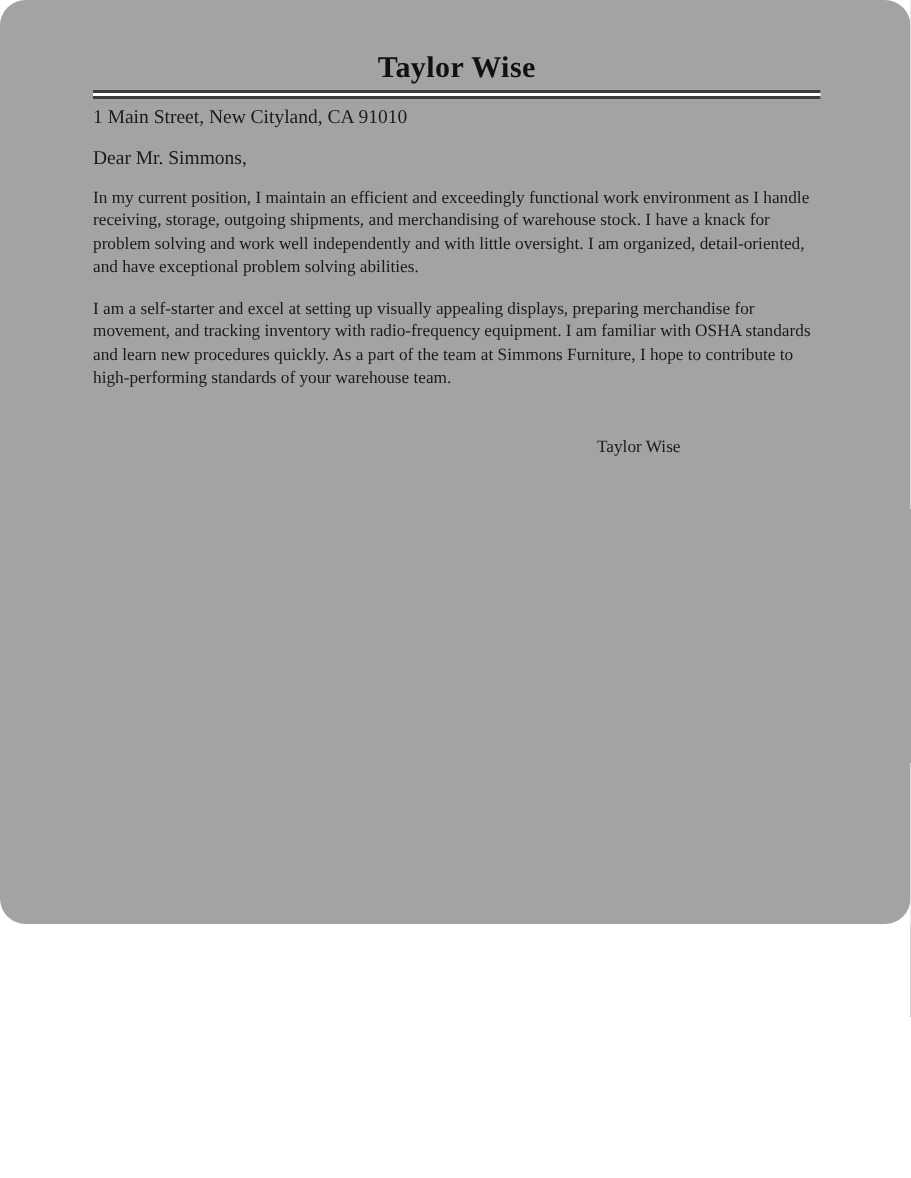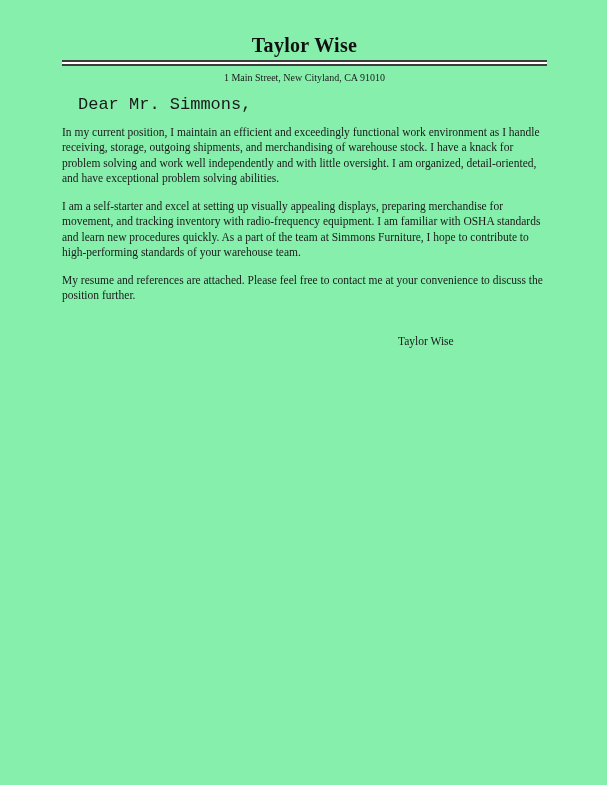--- a/index.html
+++ b/index.html
@@ -3,56 +3,56 @@
 <meta charset="utf-8">
 <style>
   html, body {
     margin: 0;
     padding: 0;
     background: #ffffff;
   }
   .page {
     position: relative;
     width: 607px;
-    height: 785px;
+    height: 616px;
     box-sizing: border-box;
-    background: #86efac;
+    background: #a3a3a3;
     padding: 34px 60px 0 62px;
     font-family: "Liberation Serif", "DejaVu Serif", serif;
     color: #1a1a1a;
     overflow: hidden;
+    border-radius: 17px;
   }
   .name {
     margin: 0;
     text-align: center;
     font-size: 20px;
     line-height: 22px;
     font-weight: bold;
     letter-spacing: 0.3px;
     color: #111111;
   }
   .rule {
     margin-top: 4px;
     height: 2px;
     border-top: 2px solid #3d3d3d;
     border-bottom: 2px solid #3d3d3d;
     background: #ffffff;
   }
   .contact {
     margin-top: 5px;
-    text-align: center;
-    font-size: 10px;
+    text-align: left;
+    font-size: 13px;
     line-height: 14px;
   }
   .contact div { margin: 0; }
   .salutation {
-    margin: 12px 0 0 16px;
-    font-size: 17px;
+    margin: 12px 0 0 0;
+    font-size: 13px;
     line-height: 15.5px;
-    font-family: Liberation Mono, monospace;
   }
   .para {
     margin: 12px 0 0 0;
     font-size: 11.5px;
     line-height: 15.5px;
     white-space: pre-line;
   }
   .closing {
     margin: 12px 0 0 336px;
     font-size: 11.5px;
@@ -83,19 +83,17 @@
   <p class="para">In my current position, I maintain an efficient and exceedingly functional work environment as I handle
 receiving, storage, outgoing shipments, and merchandising of warehouse stock. I have a knack for
 problem solving and work well independently and with little oversight. I am organized, detail-oriented,
 and have exceptional problem solving abilities.</p>
 
   <p class="para">I am a self-starter and excel at setting up visually appealing displays, preparing merchandise for
 movement, and tracking inventory with radio-frequency equipment. I am familiar with OSHA standards
 and learn new procedures quickly. As a part of the team at Simmons Furniture, I hope to contribute to
 high-performing standards of your warehouse team.</p>
 
-  <p class="para">My resume and references are attached. Please feel free to contact me at your convenience to discuss the
-position further.</p>
 
 
   <p class="signature">Taylor Wise</p>
 
 </div>
 
 </body></html>

